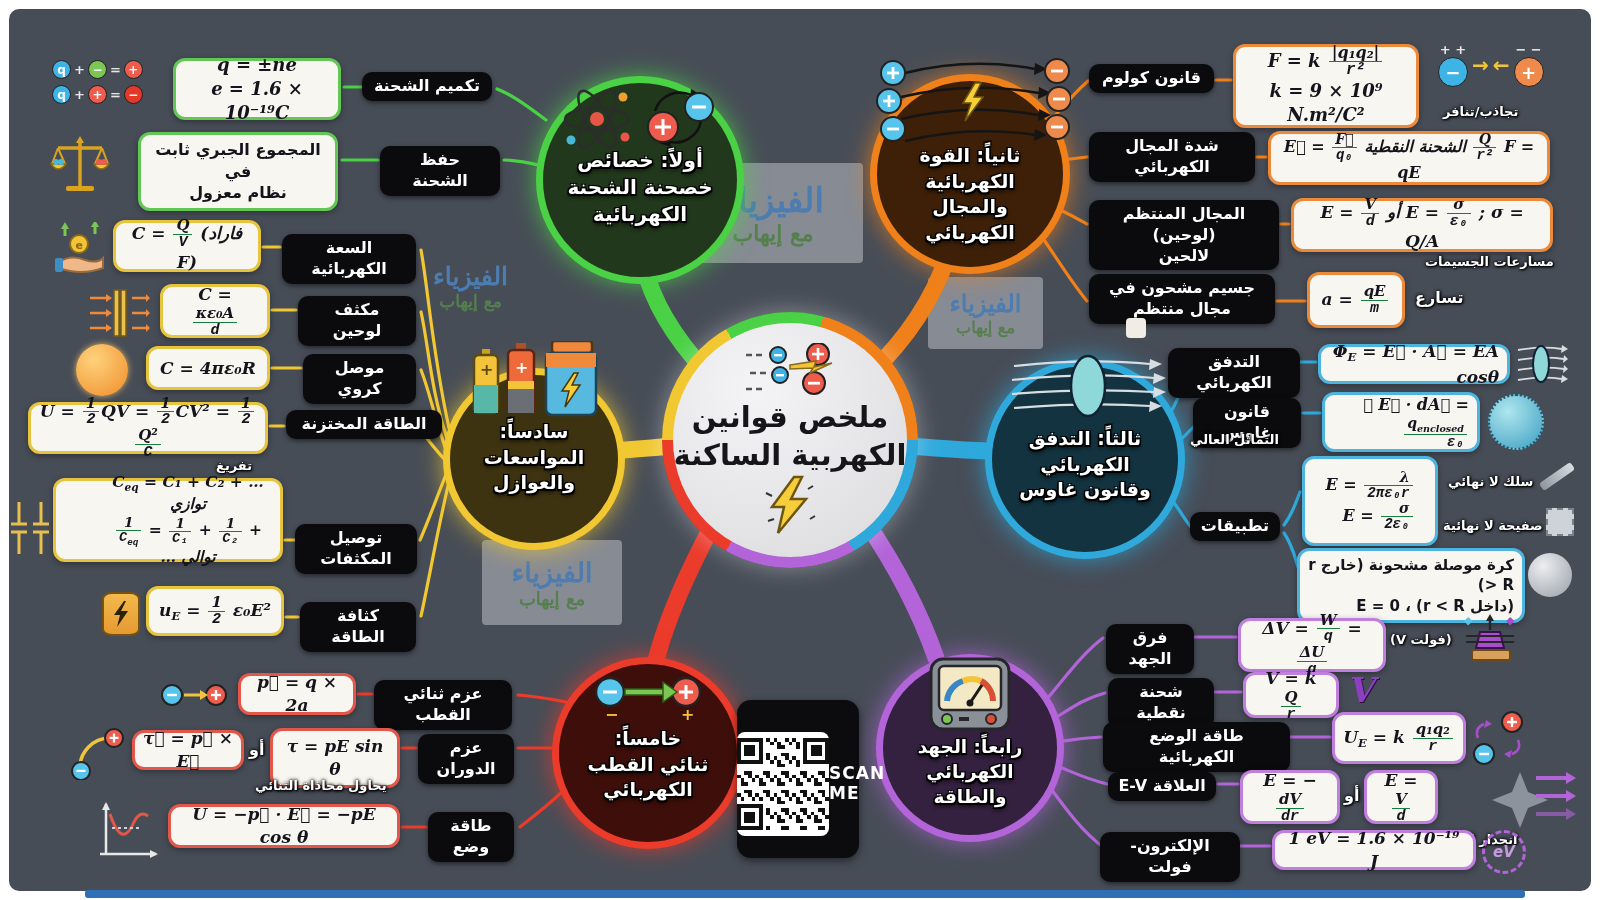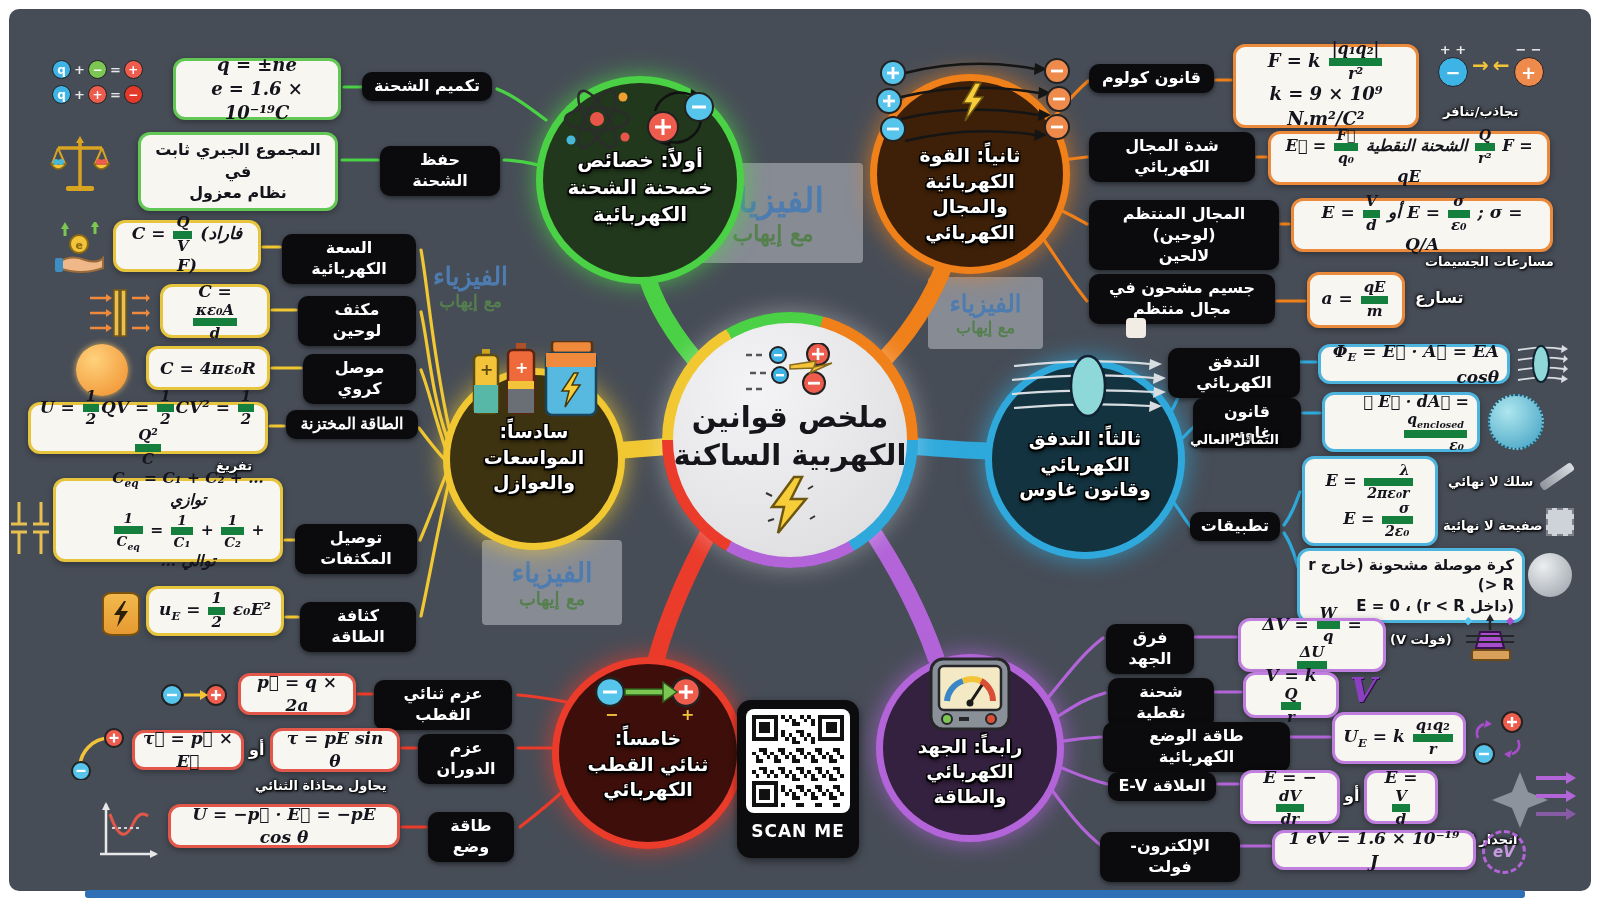--- a/index.html
+++ b/index.html
@@ -7,39 +7,39 @@
   .bg{position:absolute;inset:9px;background:#474d57;border-radius:10px;}
   .bbar{position:absolute;left:85px;bottom:2px;width:1440px;height:8px;background:#2e6fb5;border-radius:3px;}
   svg.wires{position:absolute;left:0;top:0;width:1600px;height:900px;pointer-events:none;}
   .node{position:absolute;}
   .p{position:absolute;background:#0b0b0e;color:#fff;font-weight:700;font-size:16px;line-height:1.3;padding:4px 10px;border-radius:10px;text-align:center;direction:rtl;white-space:pre-line;box-shadow:0 2px 5px rgba(0,0,0,.5);box-sizing:border-box;}
   .f{position:absolute;background:#f7f6f0;color:#14141c;border:3px solid #999;border-radius:12px;padding:3px 8px;font-family:"DejaVu Serif",serif;font-style:italic;font-weight:700;font-size:17px;line-height:1.35;text-align:center;direction:ltr;display:flex;align-items:center;justify-content:center;box-shadow:0 2px 6px rgba(0,0,0,.35);box-sizing:border-box;}
   .n{position:absolute;background:#f7f6f0;color:#14141c;border:3px solid #999;border-radius:12px;padding:4px 8px;font-weight:700;font-size:16px;line-height:1.35;text-align:center;direction:rtl;white-space:pre-line;box-shadow:0 2px 6px rgba(0,0,0,.35);box-sizing:border-box;}
   .c{position:absolute;color:#fff;font-weight:700;font-size:13px;direction:rtl;white-space:pre-line;text-shadow:0 0 3px #000,0 0 4px #000,1px 1px 2px #000;}
   .fr{display:inline-flex;flex-direction:column;vertical-align:middle;margin:0 2px;line-height:1.05;}
   .fr .nu{display:block;padding:0 3px;font-size:.88em;}
-  .fr .de{display:block;border-top:8px solid #15803d;padding:0 3px;font-size:.88em;}
+  .fr .de{display:block;border-top:1px solid #15803d;padding:0 3px;font-size:.88em;font-family:Liberation Mono, monospace;}
   .f sub,.n sub{font-size:.68em;}
   .bg-g{border-color:#63c756;} .bg-o{border-color:#ec8a3c;} .bg-b{border-color:#4db4de;text-align:right;}
   .bg-v{border-color:#c07fde;} .bg-r{border-color:#e2574a;} .bg-y{border-color:#e7c43e;align-items:center;}
   .circle{position:absolute;border-radius:50%;display:flex;flex-direction:column;align-items:center;text-align:center;overflow:visible;}
   .circle .t{color:#fff;font-weight:700;white-space:pre-line;direction:rtl;font-size:19px;line-height:1.35;text-shadow:-1.5px -1.5px 0 #000,1.5px -1.5px 0 #000,-1.5px 1.5px 0 #000,1.5px 1.5px 0 #000,0 3px 4px rgba(0,0,0,.8);}
   .cicon{position:absolute;}
   .center{position:absolute;left:662px;top:312px;width:256px;height:256px;border-radius:50%;background:conic-gradient(from 15deg,#f08019 0 75deg,#2fa9dc 75deg 135deg,#b264d8 135deg 195deg,#ea3b2b 195deg 255deg,#f1c832 255deg 315deg,#4bd145 315deg 360deg);box-shadow:0 0 24px rgba(255,255,255,.35);}
   .cinner{position:absolute;inset:11px;border-radius:50%;background:radial-gradient(circle at 35% 28%,#f4f4f6,#dadadd);display:flex;flex-direction:column;align-items:center;justify-content:center;}
   .ctitle{font-size:29px;font-weight:700;color:#16161a;direction:rtl;white-space:pre-line;text-align:center;line-height:1.3;margin-top:2px;}
   .wm{position:absolute;background:rgba(188,192,198,.55);border-radius:4px;display:flex;flex-direction:column;align-items:center;justify-content:center;font-family:"DejaVu Serif",serif;direction:rtl;}
   .wm.clear{background:transparent;}
   .wm .w1{color:#4d7cb0;font-weight:700;}
   .wm .w2{color:#55804e;font-weight:700;}
   .chipRow{display:flex;align-items:center;gap:3px;font-weight:700;font-size:13px;color:#111;}
   .chip{width:19px;height:19px;border-radius:50%;display:flex;align-items:center;justify-content:center;color:#fff;font-size:12px;font-weight:700;border:1.5px solid #222;box-sizing:border-box;}
   .chip.q{background:#3eb3e6;} .chip.gm{background:#7cc653;} .chip.rp{background:#ee5c4d;} .chip.rm{background:#e2392a;}
   .sym{color:#e8e8e8;}
-  .qr{position:absolute;left:737px;top:700px;width:122px;height:158px;background:#0c0c0e;border-radius:14px;display:flex;flex-direction:column;align-items:center;box-shadow:0 3px 8px rgba(0,0,0,.5);}
+  .qr{position:absolute;left:737px;top:700px;width:122px;height:158px;background:#0c0c0e;border-radius:14px;display:flex;flex-direction:row;align-items:center;box-shadow:0 3px 8px rgba(0,0,0,.5);}
   .qr .qwrap{margin-top:9px;width:104px;height:104px;background:#fff;border-radius:8px;display:flex;align-items:center;justify-content:center;}
   .qr .qlabel{color:#fff;font-weight:700;font-size:17px;letter-spacing:1px;margin-top:8px;}
   .vglyph{position:absolute;font-family:"DejaVu Serif",serif;font-style:italic;font-weight:700;color:#8c3fc0;font-size:34px;text-shadow:1px 1px 0 #2c1040;}
   .evcirc{position:absolute;width:38px;height:38px;border:3px dashed #b264d8;border-radius:50%;color:#c79be0;display:flex;align-items:center;justify-content:center;font-weight:700;font-size:15px;font-style:italic;}
   .pencil{position:absolute;width:38px;height:9px;background:linear-gradient(90deg,#8f959c,#d8dde2);border-radius:3px;transform:rotate(-35deg);}
   .sheet{position:absolute;width:28px;height:28px;background:#cdd3d9;border:2px dashed #7b8187;box-sizing:border-box;}
   .gsphere{position:absolute;border-radius:50%;background:radial-gradient(circle at 35% 30%,#eceef0,#989fa7);}
   .osphere{position:absolute;border-radius:50%;background:radial-gradient(circle at 35% 30%,#ffd27c,#ef8d2b);box-shadow:0 0 6px rgba(255,200,100,.8);}
   .tsphere{position:absolute;border-radius:50%;background:radial-gradient(circle at 35% 30%,#aee6ee,#3e9fc2);border:2px dotted #1c5a72;box-sizing:border-box;}
   .cyl{position:absolute;width:34px;height:40px;background:linear-gradient(180deg,#f2b94c,#e69a31);border:2px solid #7a5210;border-radius:10px/7px;display:flex;align-items:center;justify-content:center;}
@@ -413,21 +413,21 @@
         <span class="nu">1</span>
         <span class="de">2</span>
       </span>CV² = <span class="fr">
         <span class="nu">1</span>
         <span class="de">2</span>
       </span> <span class="fr">
         <span class="nu">Q²</span>
         <span class="de">C</span>
       </span></span>
   </div>
-<div class="p" style="left:286px;top:410px;width:132px;font-family:Liberation Serif, serif;">الطاقة المختزنة</div>
+<div class="p" style="left:286px;top:410px;width:156px;">الطاقة المختزنة</div>
 <div class="c" style="left:216px;top:458px;">تفريغ</div>
 
 <svg class="node" style="left:8px;top:500px;" width="44" height="66" viewBox="0 0 44 66">
   <g stroke="#e8c050" stroke-width="3">
     <line x1="11" y1="2" x2="11" y2="24"></line>
       <line x1="3" y1="24" x2="19" y2="24"></line>
       <line x1="3" y1="32" x2="19" y2="32"></line>
       <line x1="11" y1="32" x2="11" y2="54"></line>
     <line x1="33" y1="2" x2="33" y2="24"></line>
       <line x1="25" y1="24" x2="41" y2="24"></line>
@@ -482,21 +482,21 @@
   <circle cx="44" cy="12" r="9" fill="#ee5c4d" stroke="#222" stroke-width="2"></circle>
     <rect x="39.5" y="10.8" width="9" height="2.2" fill="#fff"></rect>
     <rect x="42.9" y="7.5" width="2.2" height="9" fill="#fff"></rect>
   <circle cx="11" cy="45" r="9" fill="#57c4ec" stroke="#222" stroke-width="2"></circle>
     <rect x="6.5" y="43.8" width="9" height="2.2" fill="#fff"></rect>
 </svg>
 <div class="f bg-r" style="left:132px;top:730px;width:112px;height:40px;">
     <span>τ⃗ = p⃗ × E⃗</span>
   </div>
 <div class="c" style="left:249px;top:740px;font-size:16px;">أو</div>
-<div class="f bg-r" style="left:270px;top:728px;width:130px;height:44px;">
+<div class="f bg-r" style="left:270px;top:728px;width:130px;height:60px;">
     <span>τ = pE sin θ</span>
   </div>
 <div class="p" style="left:418px;top:734px;width:96px;">عزم الدوران</div>
 <div class="c" style="left:255px;top:778px;">يحاول محاذاة الثنائي</div>
 
 <svg class="node" style="left:96px;top:802px;" width="64" height="58" viewBox="0 0 64 58">
   <line x1="10" y1="2" x2="10" y2="52" stroke="#e8e8e8" stroke-width="2.5"></line>
     <polygon points="10,0 6,8 14,8" fill="#e8e8e8"></polygon>
   <line x1="4" y1="52" x2="60" y2="52" stroke="#e8e8e8" stroke-width="2.5"></line>
     <polygon points="62,52 54,48 54,56" fill="#e8e8e8"></polygon>

